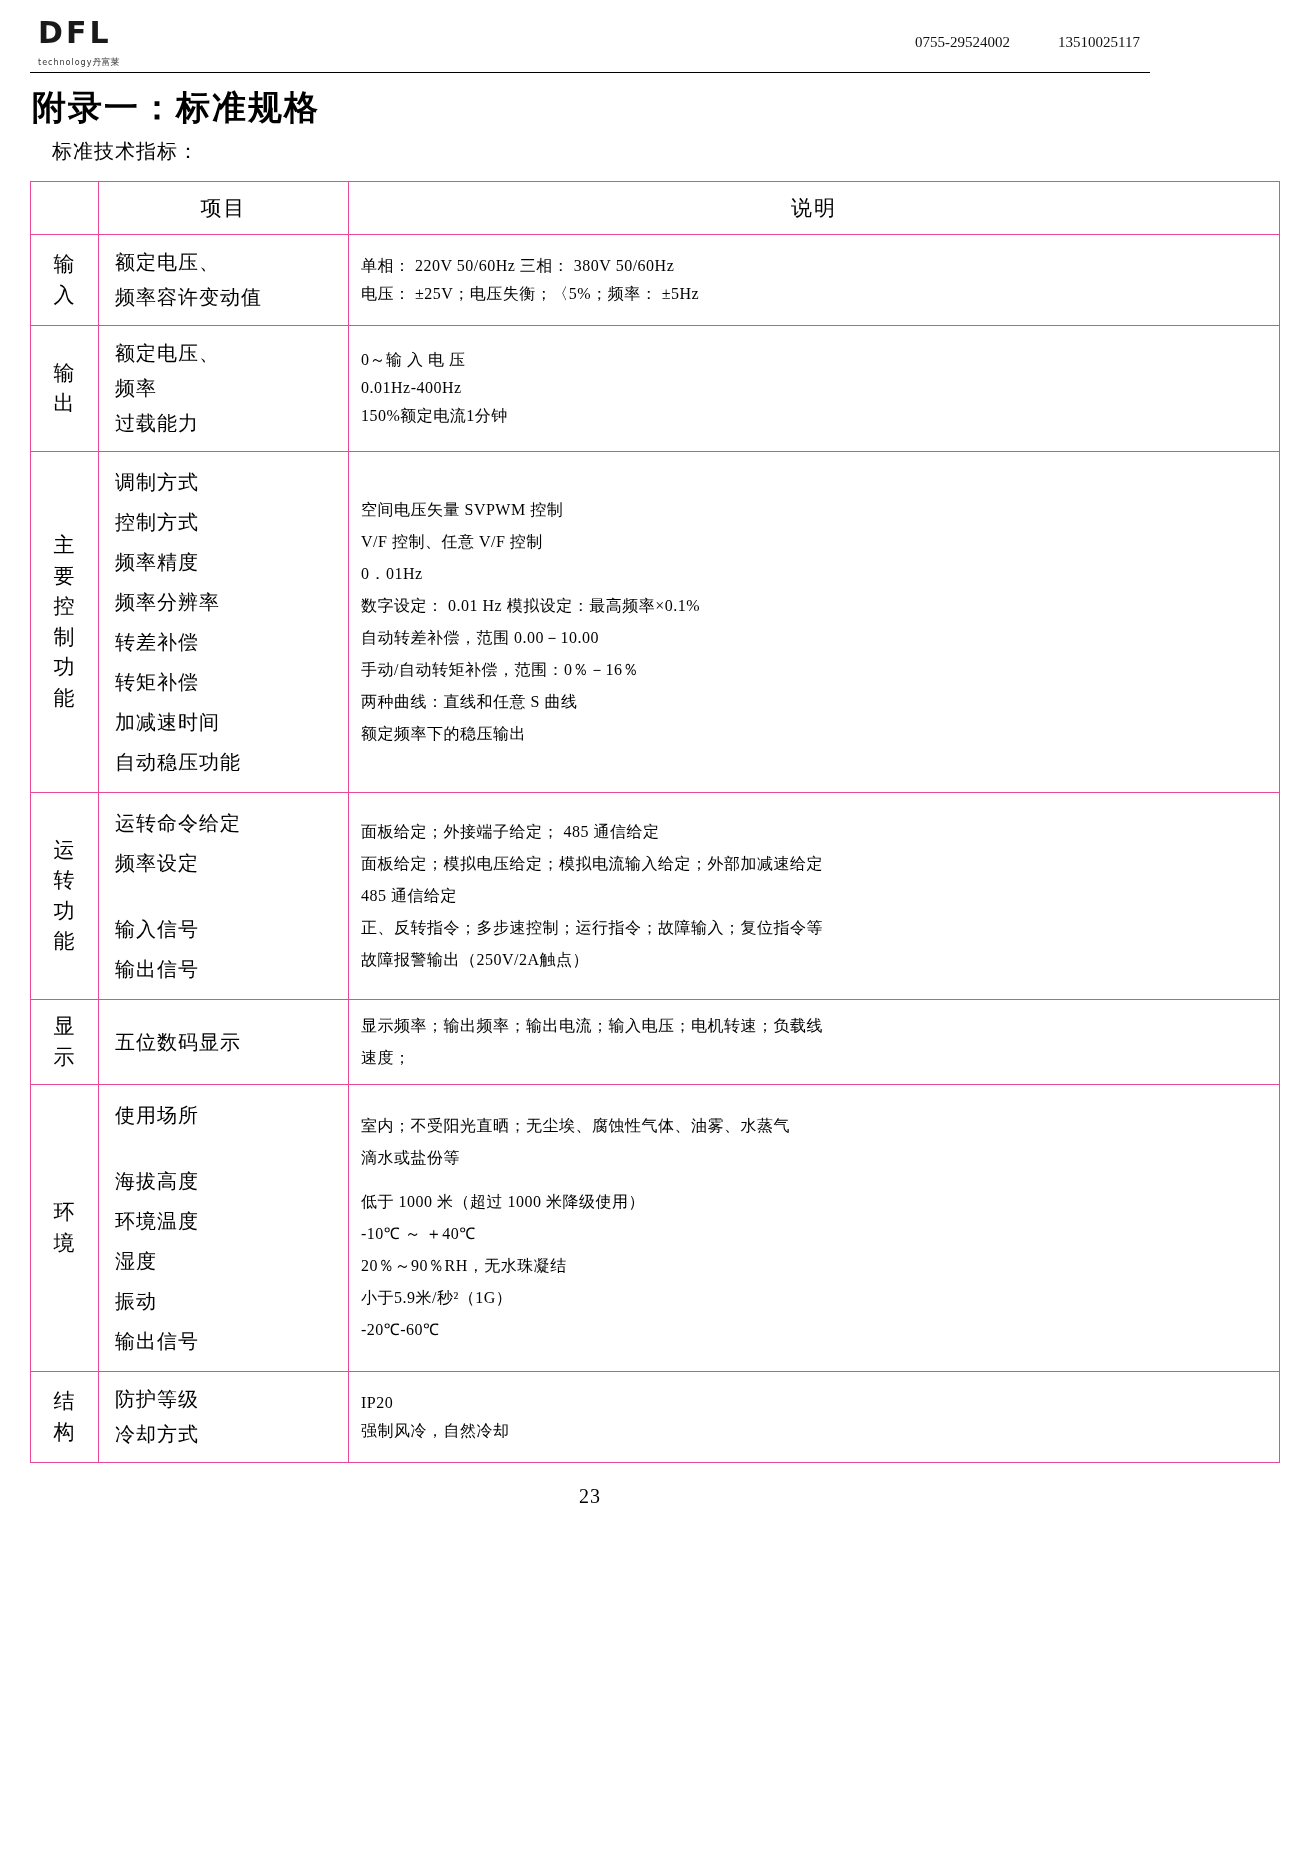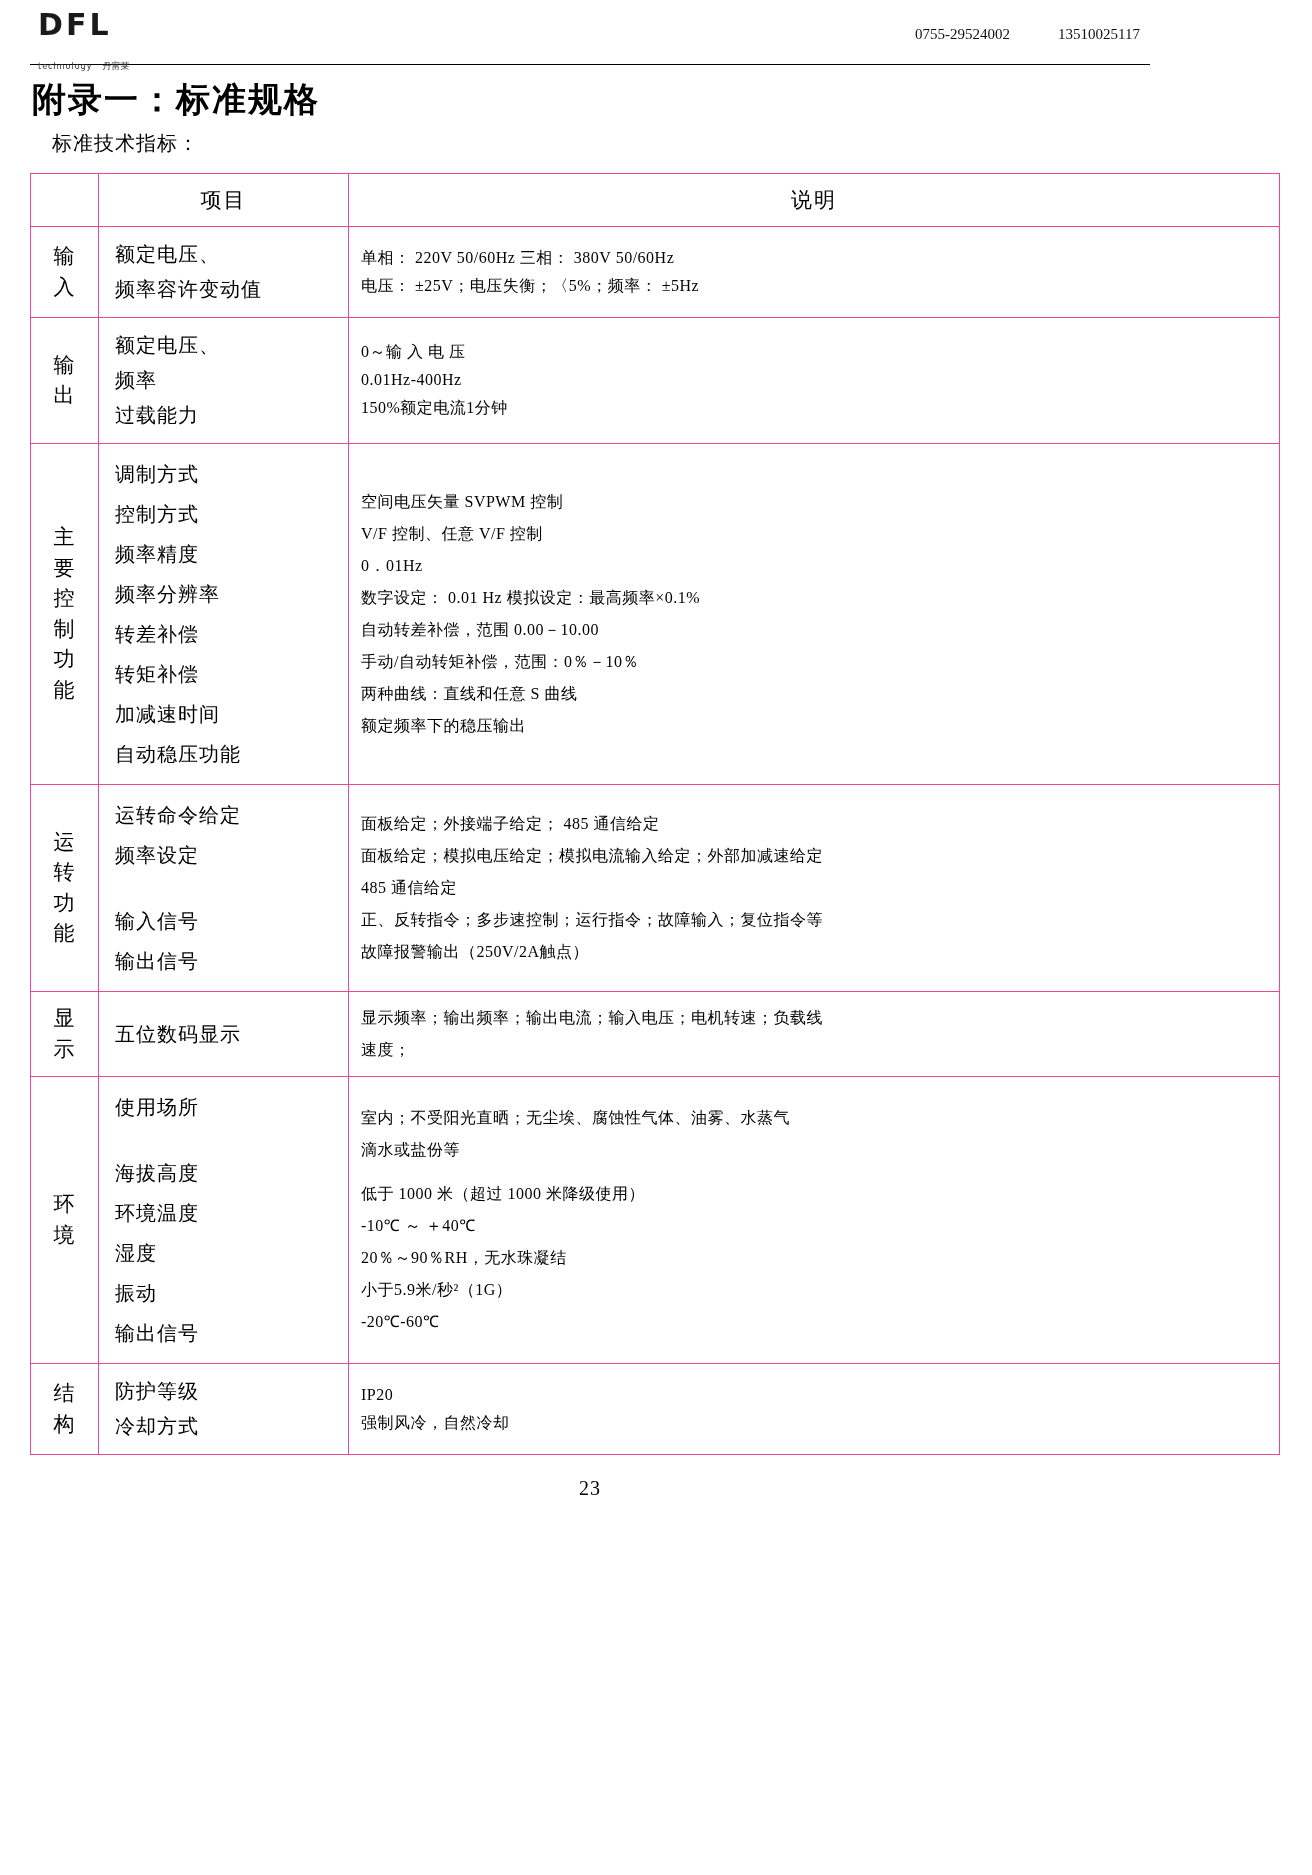--- a/index.html
+++ b/index.html
@@ -11,21 +11,21 @@
     width: 1312px;
     min-height: 1875px;
     font-family: "Liberation Serif", serif;
     color: #000000;
     position: relative;
   }
   .page {
     width: 1180px;
     min-height: 1875px;
     box-sizing: border-box;
-    padding: 0 30px;
+    padding: 8px 30px;
     position: relative;
   }
 
   
   .header {
     display: flex;
     align-items: flex-start;
     justify-content: space-between;
     padding-top: 10px;
     height: 52px;
@@ -40,22 +40,22 @@
     font-family: "DejaVu Sans", sans-serif;
     font-size: 30px;
     font-weight: bold;
     letter-spacing: 3px;
     line-height: 1;
     color: #1a1a1a;
   }
   .logo-sub {
     display: flex;
     align-items: baseline;
-    gap: 10px;
-    margin-top: 20px;
+    gap: 0;
+    margin-top: 8px;
   }
   .logo-sub-en {
     font-family: "DejaVu Sans", sans-serif;
     font-size: 8px;
     letter-spacing: 1px;
     color: #333;
   }
   .logo-sub-cn {
     font-size: 9px;
     color: #333;
@@ -238,21 +238,21 @@
           <span class="ln">转矩补偿</span>
           <span class="ln">加减速时间</span>
           <span class="ln">自动稳压功能</span>
         </td>
         <td class="desc-cell">
           <span class="ln">空间电压矢量 SVPWM 控制</span>
           <span class="ln">V/F 控制、任意 V/F 控制</span>
           <span class="ln">0．01Hz</span>
           <span class="ln">数字设定： 0.01 Hz     模拟设定：最高频率×0.1%</span>
           <span class="ln">自动转差补偿，范围 0.00－10.00</span>
-          <span class="ln">手动/自动转矩补偿，范围：0％－10％</span>
+          <span class="ln">手动/自动转矩补偿，范围：0％－16％</span>
           <span class="ln">两种曲线：直线和任意 S 曲线</span>
           <span class="ln">额定频率下的稳压输出</span>
         </td>
       </tr>
 
       <tr>
         <td class="cat-cell">
           <span>运</span>
           <span>转</span>
           <span>功</span>

